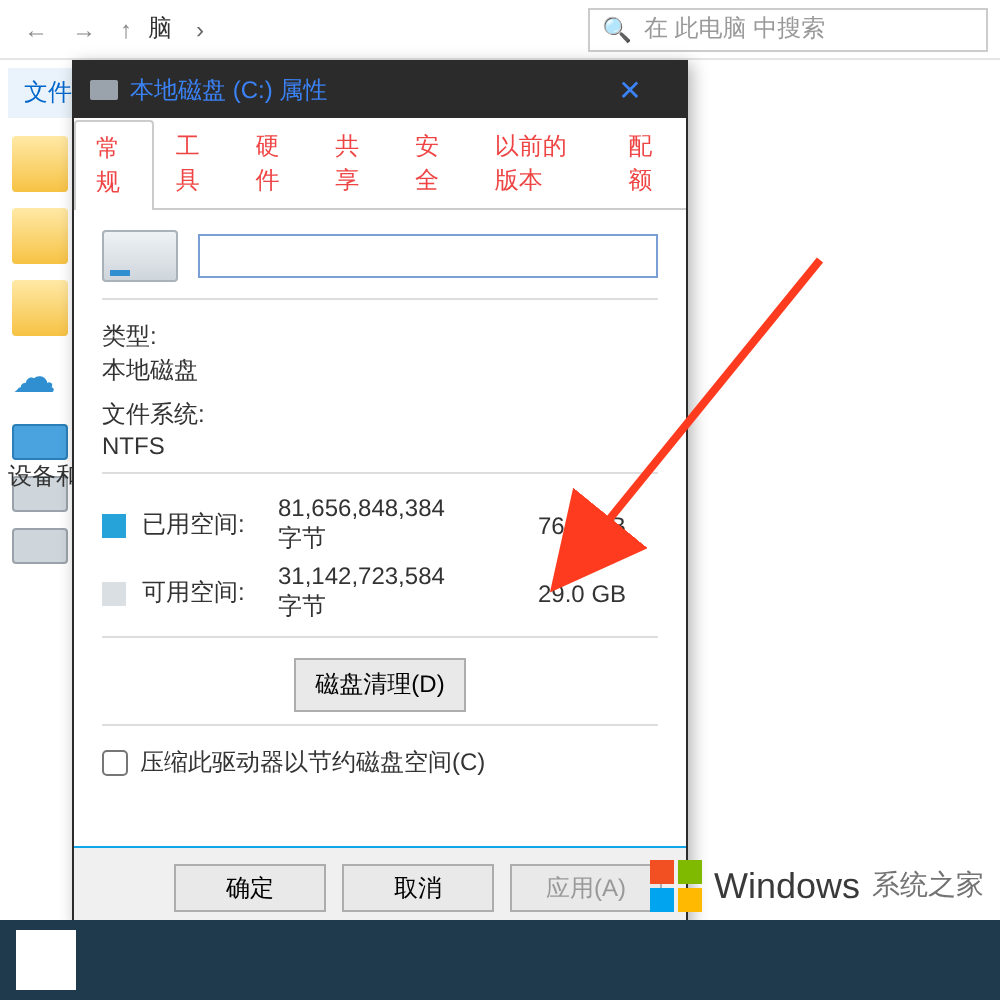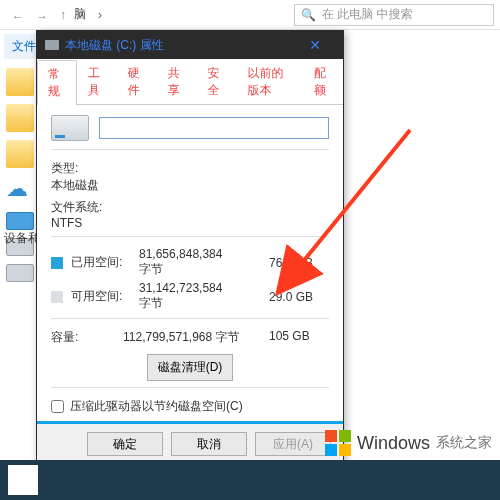--- a/index.html
+++ b/index.html
@@ -47,21 +47,21 @@
 .cap-row .k{width:72px;}
 .cap-row .bytes{flex:1;}
 .cap-row .gb{width:60px;}
 .donut-wrap{ display:flex; align-items:center; justify-content:center; gap:20px; margin:8px 0 6px;}
 .donut{ width:84px; height:84px; border-radius:50%; background: conic-gradient(#dadfe3 0deg 100deg, #17a3dd 100deg 360deg); position:relative;}
 .donut::after{content:""; position:absolute; inset:22px; background:#fff; border-radius:50%;}
 .drive-label{ text-align:center; font-size:12px;}
 .cleanup-btn{ border:1px solid #adadad; background:#e9e9e9; padding:4px 10px; font-size:12px; cursor:pointer;}
 .chk-row{ display:flex; align-items:flex-start; gap:6px; margin:4px 0; font-size:12px;}
 .chk-row input{margin-top:2px;}
-.footer { display:flex; justify-content:flex-end; gap:8px; padding:8px 12px; border-top:3px solid #0ea5e9; background:#f0f0f0;}
+.footer { display:flex; justify-content:flex-end; gap:8px; padding:8px 12px; border-top:1px solid #0ea5e9; background:#f0f0f0;}
 .footer button{ width:76px; height:24px; font-size:12px; border:1px solid #adadad; background:#e9e9e9; cursor:pointer;}
 .footer button.primary{ background:#e9e9e9;}
 .footer button:disabled{ color:#999;}
 
 
 .arrow-svg{ position:absolute; left:250px; top:120px; pointer-events:none;}
 
 
 .taskbar{ position:absolute; left:0; right:0; bottom:0; height:40px; background:#1f3a4d; display:flex; align-items:center; padding:0 8px; gap:10px;}
 .task-item{ width:30px; height:30px; display:flex; align-items:center; justify-content:center;}
@@ -141,25 +141,20 @@
       <span class="bytes">81,656,848,384 字节</span>
       <span class="gb">76.0 GB</span>
     </div>
     <div class="space-line">
       <div class="sw free"></div>
       <span class="lbl">可用空间:</span>
       <span class="bytes">31,142,723,584 字节</span>
       <span class="gb">29.0 GB</span>
     </div>
     <div class="hr"></div>
-    <div class="cap-row">
-      <span class="k">容量:</span>
-      <span class="bytes">112,799,571,968 字节</span>
-      <span class="gb">105 GB</span>
-    </div>
     <div class="donut-wrap">
       <button class="cleanup-btn">磁盘清理(D)</button>
     </div>
     <div class="hr"></div>
     <label class="chk-row">
       <input type="checkbox" style="">
       <span>压缩此驱动器以节约磁盘空间(C)</span>
     </label>
 
   </div>

